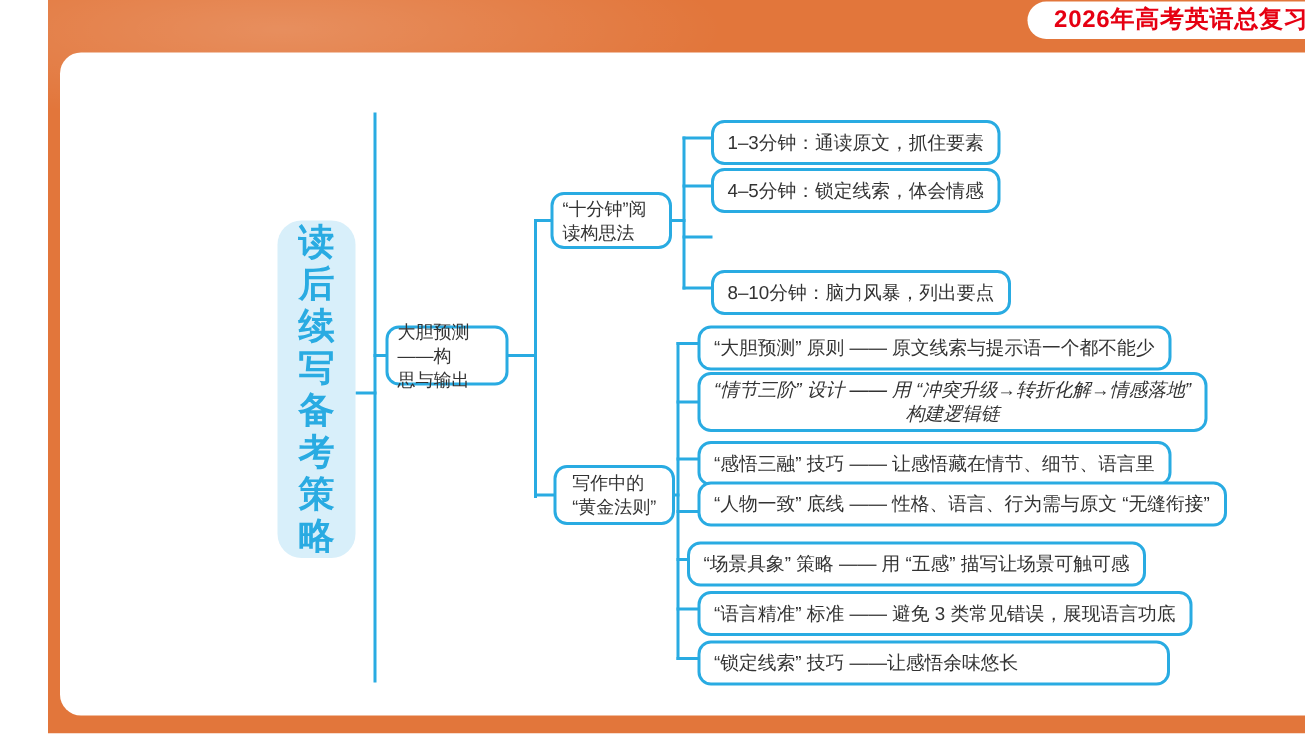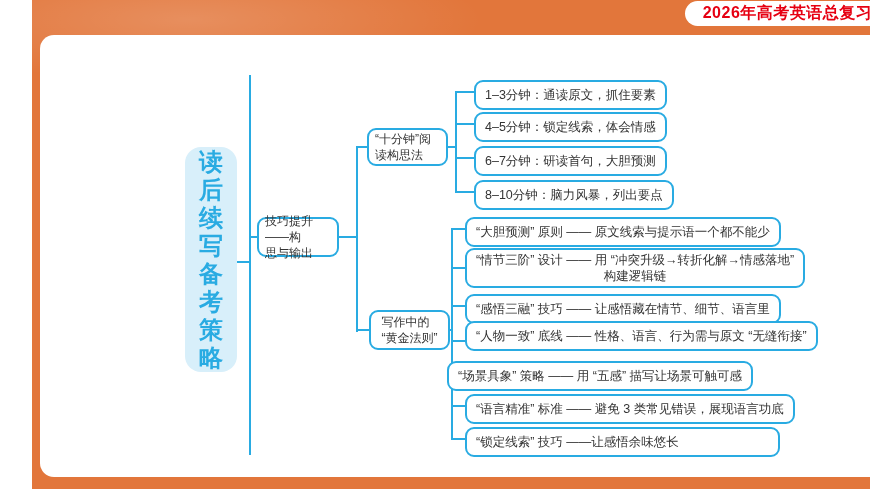--- a/index.html
+++ b/index.html
@@ -22,21 +22,21 @@
   }
   .line{position:absolute;background:#29ABE2;}
   .node{
     position:absolute;box-sizing:border-box;
     background:#ffffff;border:2px solid #29ABE2;border-radius:9px;
     color:#333333;font-size:12.5px;line-height:16px;
     display:flex;align-items:center;
     white-space:pre-line;
   }
   .leaf{height:20px;padding:13px 9px;white-space:nowrap;overflow:hidden;}
-  .leaf2{padding:2px 9px;text-align:center;justify-content:center;}
+  .leaf2{padding:2px 9px;text-align:center;justify-content:center;font-style:italic;}
   .mid{font-size:12px;padding:14px 6px;}
   .mid.center{justify-content:center;}
   .main-topic{
     position:absolute;left:153px;top:147px;width:52px;height:225px;
     background:#D8EFFA;border-radius:16px;
     display:flex;align-items:center;justify-content:center;
     color:#29ABE2;font-size:24px;font-weight:bold;line-height:28px;
     white-space:pre-line;text-align:center;
   }
 </style>
@@ -73,35 +73,34 @@
 
   <div class="main-topic">读
 后
 续
 写
 备
 考
 策
 略</div>
 
-  <div class="node mid" style="left:225px;top:217px;width:82px;height:40px;">技巧提升——构
+  <div class="node mid" style="left:225px;top:217px;width:82px;height:40px;">大胆预测——构
 思与输出</div>
 
   <div class="node mid" style="left:335px;top:128px;width:81px;height:38px;">“十分钟”阅
 读构思法</div>
 
   <div class="node leaf" style="left:442px;top:80px;">1–3分钟：通读原文，抓住要素</div>
   <div class="node leaf" style="left:442px;top:112px;">4–5分钟：锁定线索，体会情感</div>
-  <div class="node leaf" style="left:442px;top:146px;">6–7分钟：研读首句，大胆预测</div>
   <div class="node leaf" style="left:442px;top:180px;">8–10分钟：脑力风暴，列出要点</div>
 
   <div class="node mid center" style="left:337px;top:310px;width:81px;height:40px;">写作中的
 “黄金法则”</div>
 
   <div class="node leaf" style="left:433px;top:217px;">“大胆预测” 原则 —— 原文线索与提示语一个都不能少</div>
   <div class="node leaf2" style="left:433px;top:248px;height:40px;">“情节三阶” 设计 —— 用 “冲突升级→转折化解→情感落地”
 构建逻辑链</div>
   <div class="node leaf" style="left:433px;top:294px;">“感悟三融” 技巧 —— 让感悟藏在情节、细节、语言里</div>
   <div class="node leaf" style="left:433px;top:321px;">“人物一致” 底线 —— 性格、语言、行为需与原文 “无缝衔接”</div>
-  <div class="node leaf" style="left:415px;top:361px;text-align:center;">“场景具象” 策略 —— 用 “五感” 描写让场景可触可感</div>
+  <div class="node leaf" style="left:426px;top:361px;text-align:center;">“场景具象” 策略 —— 用 “五感” 描写让场景可触可感</div>
   <div class="node leaf" style="left:433px;top:394px;">“语言精准” 标准 —— 避免 3 类常见错误，展现语言功底</div>
   <div class="node leaf" style="left:433px;top:427px;min-width:315px;">“锁定线索” 技巧 ——让感悟余味悠长</div>
 </div>
 
 </body></html>

